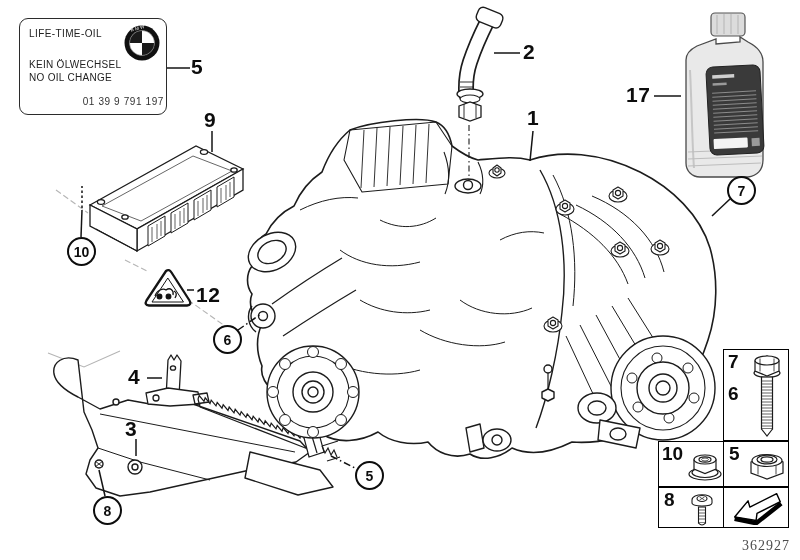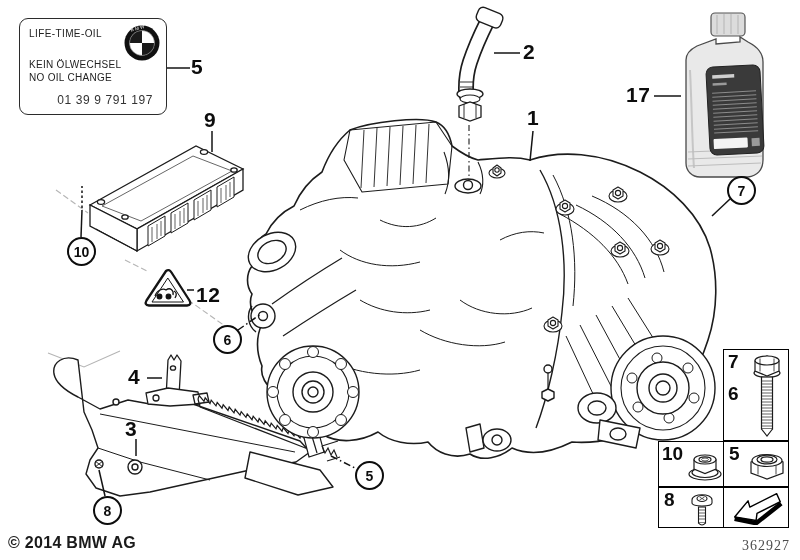--- a/index.html
+++ b/index.html
@@ -9,21 +9,21 @@
   .num{position:absolute;font-weight:700;font-size:21px;line-height:1;color:#0d0d0d;letter-spacing:.5px;}
   .cnum{position:absolute;width:25px;height:25px;border:2px solid #0d0d0d;border-radius:50%;
         background:#fff;display:flex;align-items:center;justify-content:center;
         font-weight:700;font-size:14px;color:#0d0d0d;}
   
   .plate{position:absolute;left:19px;top:18px;width:146px;height:95px;border:1.6px solid #2b2b2b;
          border-radius:9px;background:#fff;}
   .plate .l1{position:absolute;left:9px;top:9px;font-size:10px;letter-spacing:.4px;color:#222;}
   .plate .l2{position:absolute;left:9px;top:40px;font-size:10px;letter-spacing:.3px;color:#222;}
   .plate .l3{position:absolute;left:9px;top:53px;font-size:10px;letter-spacing:.3px;color:#222;}
-  .plate .pn{position:absolute;right:13px;bottom:7px;font-size:12px;letter-spacing:.6px;color:#333;}
+  .plate .pn{position:absolute;right:2px;bottom:7px;font-size:10px;letter-spacing:.6px;color:#333;}
   .plate .roundel{position:absolute;right:5px;top:5px;}
   
   .lcell{position:absolute;border:1.6px solid #000;background:#fff;box-sizing:border-box;}
   .lnum{position:absolute;font-weight:700;font-size:19px;line-height:1;color:#0d0d0d;}
   
   .copy{position:absolute;left:8px;top:534px;font-size:16px;font-weight:700;letter-spacing:.3px;color:#1a1a1a;}
   .sheet{position:absolute;right:10px;top:538px;font-size:14px;color:#4d4d4d;letter-spacing:1px;font-family:Liberation Serif, serif;}
 </style>
 </head>
 <body>
@@ -366,16 +366,15 @@
     </svg>
   </div>
 
   <div class="lcell" style="left:723px;top:487px;width:66px;height:41px;">
     <svg style="position:absolute;left:3px;top:3px;" width="60" height="34" viewBox="0 0 60 38">
       <polygon points="5,29 20,11 22,18 52,3 56,12 30,25 29,33" fill="#fff" stroke="#000" stroke-width="1.6" stroke-linejoin="round"></polygon>
       <path d="M5,31 L29,36 L57,14" fill="none" stroke="#000" stroke-width="5"></path>
     </svg>
   </div>
 
-  <div class="copy">© 2014 BMW AG</div>
   <div class="sheet">362927</div>
 
 </div>
 
 </body></html>

